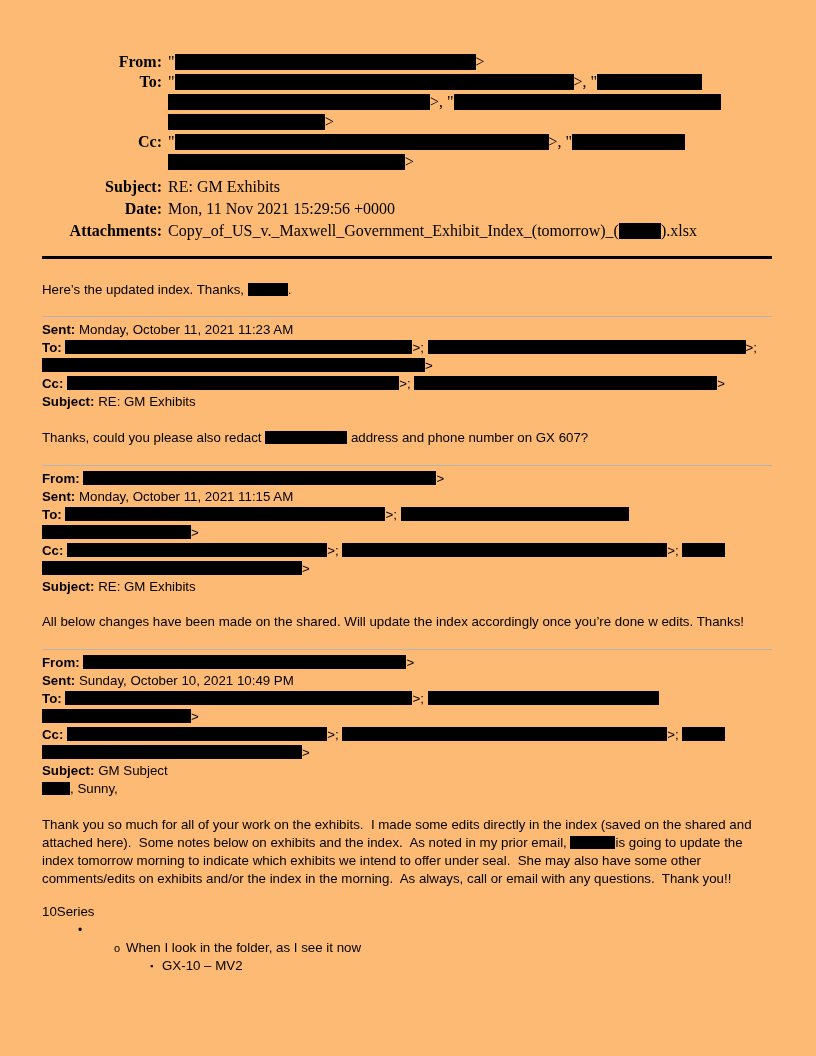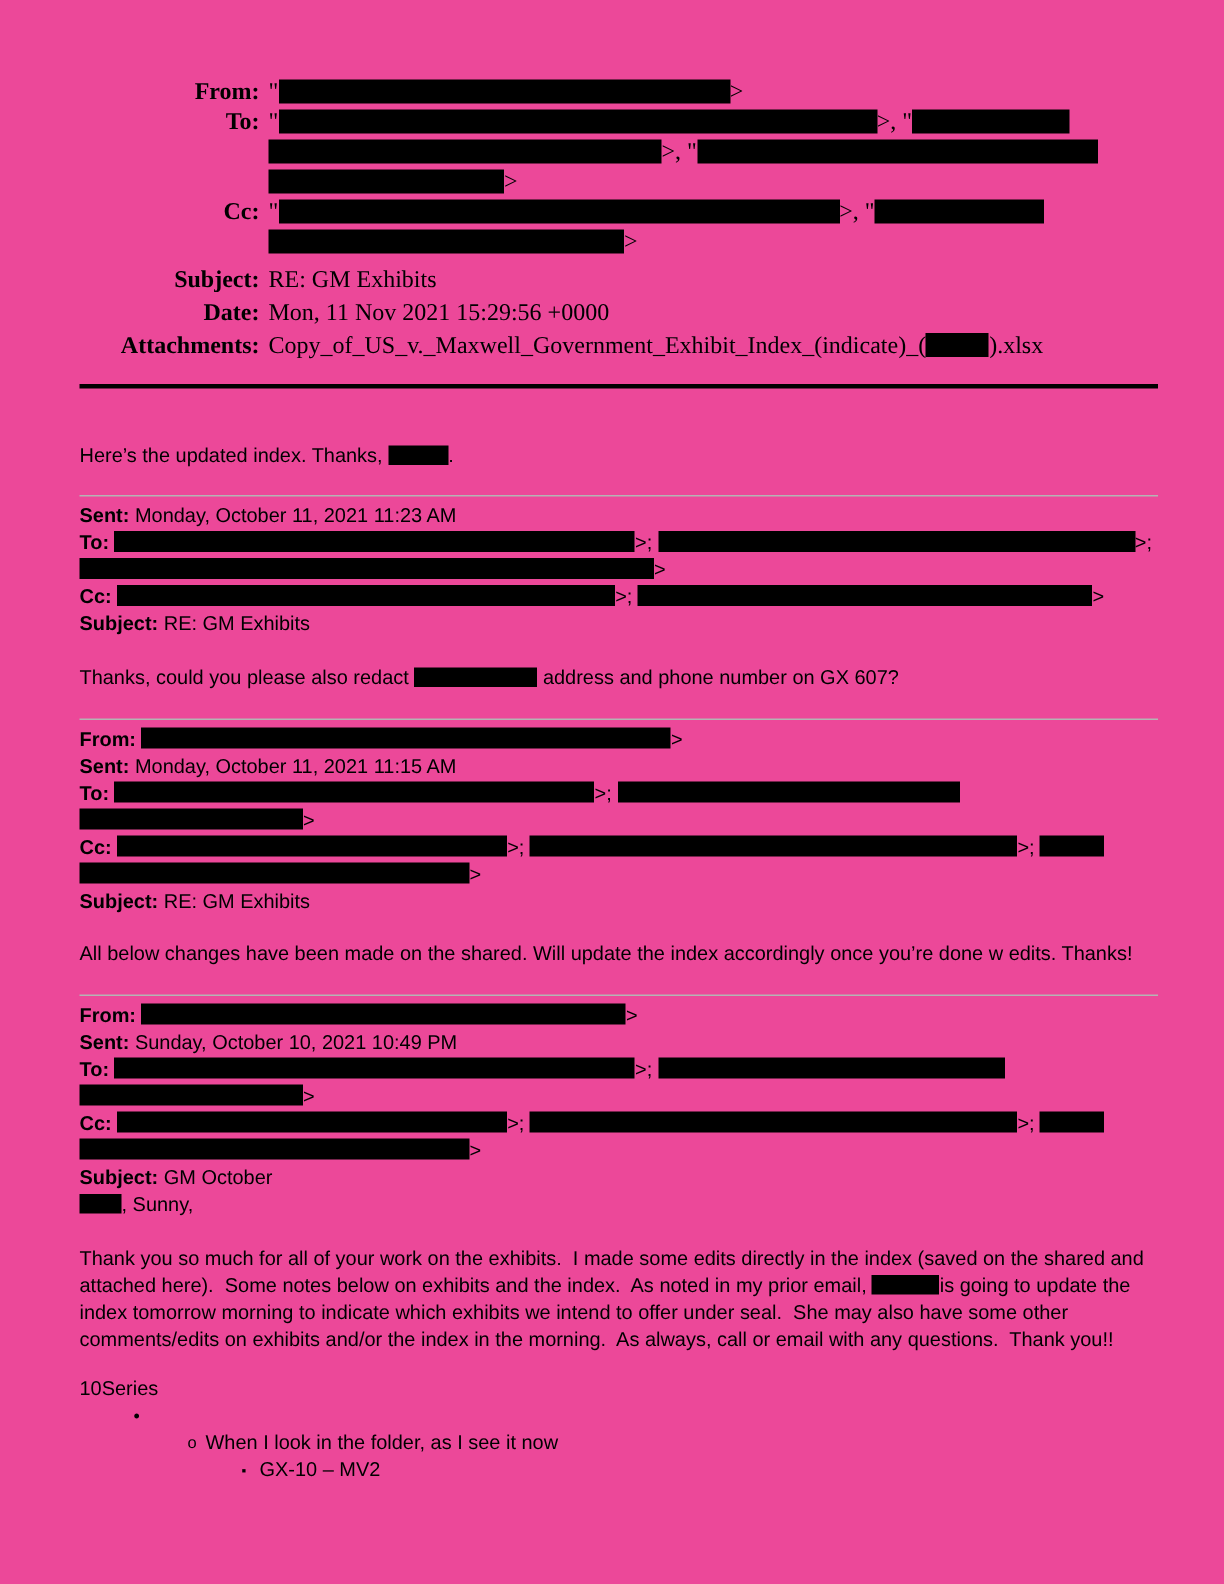--- a/index.html
+++ b/index.html
@@ -1,22 +1,22 @@
 <!DOCTYPE html>
 <html><head>
 <meta charset="utf-8">
 <style>
   html,body{margin:0;padding:0;background:#ffffff;}
   .page{
     position:relative;
     width:816px;height:1056px;
-    background:#ec4899;
+    background:#fdba74;
     color:#000;
     box-sizing:border-box;
-    padding:52px 44px 0 53px;
+    padding:52px 44px 0 42px;
     overflow:hidden;
     font-family:"Liberation Sans",sans-serif;
   }
   
   .top-header{font-family:"Liberation Serif",serif;font-size:16px;}
   .hrow{display:flex;line-height:20px;}
   .hrow.meta{line-height:22px;}
   .hrow.first-meta{margin-top:4px;}
   .hlabel{flex:0 0 126px;text-align:right;font-weight:bold;padding-right:6px;box-sizing:border-box;white-space:pre;}
   .hval{flex:1;min-width:0;white-space:pre;}
@@ -25,21 +25,21 @@
   
   .thick-rule{height:3px;background:#000;margin-top:14px;}
   .thin-rule{height:1px;background:#b4b4b4;}
   .r1{margin-top:17px;}
   .r2{margin-top:18px;}
   .r3{margin-top:18px;}
   
   .body-text{font-size:13.3px;line-height:18px;}
   .para{white-space:pre-wrap;}
   .para .redaction-bar{height:13px;}
-  #p-intro{margin-top:36px;}
+  #p-intro{margin-top:22px;}
   #p-redact{margin-top:18px;}
   #p-changes{margin-top:17px;}
   #p-greeting{}
   #p-main{margin-top:18px;}
   #p-series{margin-top:15px;}
   .qblock{margin-top:4px;}
   .brow{line-height:18px;white-space:pre;}
   .blabel{font-weight:bold;}
   .brow .redaction-bar{height:14px;}
   
@@ -85,21 +85,21 @@
     <div class="hrow meta first-meta">
         <span class="hlabel">Subject:</span>
         <span class="hval"><span class="txt">RE: GM Exhibits</span></span>
       </div>
     <div class="hrow meta">
         <span class="hlabel">Date:</span>
         <span class="hval"><span class="txt">Mon, 11 Nov 2021 15:29:56 +0000</span></span>
       </div>
     <div class="hrow meta">
         <span class="hlabel">Attachments:</span>
-        <span class="hval"><span class="txt">Copy_of_US_v._Maxwell_Government_Exhibit_Index_(indicate)_(</span><span class="redaction-bar" style="width: 42px;"></span><span class="txt">).xlsx</span></span>
+        <span class="hval"><span class="txt">Copy_of_US_v._Maxwell_Government_Exhibit_Index_(tomorrow)_(</span><span class="redaction-bar" style="width: 42px;"></span><span class="txt">).xlsx</span></span>
       </div>
   </div>
 
   <div class="thick-rule"></div>
 
   <div class="body-text">
 
     <div class="para" id="p-intro"><span class="txt">Here’s the updated index. Thanks, </span><span class="redaction-bar" style="width: 40px;"></span><span class="txt">.</span></div>
 
     <div class="thin-rule r1"></div>
@@ -127,21 +127,21 @@
     <div class="para" id="p-changes"><span class="txt">All below changes have been made on the shared. Will update the index accordingly once you’re done w edits. Thanks!</span></div>
 
     <div class="thin-rule r3"></div>
     <div class="qblock">
       <div class="brow"><span class="blabel">From:</span> <span class="redaction-bar" style="width: 323px;"></span><span class="txt">&gt;</span></div>
       <div class="brow"><span class="blabel">Sent:</span> <span class="txt">Sunday, October 10, 2021 10:49 PM</span></div>
       <div class="brow"><span class="blabel">To:</span> <span class="redaction-bar" style="width: 347px;"></span><span class="txt">&gt;; </span><span class="redaction-bar" style="width: 231px;"></span></div>
       <div class="brow"><span class="redaction-bar" style="width: 149px;"></span><span class="txt">&gt;</span></div>
       <div class="brow"><span class="blabel">Cc:</span> <span class="redaction-bar" style="width: 260px;"></span><span class="txt">&gt;; </span><span class="redaction-bar" style="width: 325px;"></span><span class="txt">&gt;; </span><span class="redaction-bar" style="width: 43px;"></span></div>
       <div class="brow"><span class="redaction-bar" style="width: 260px;"></span><span class="txt">&gt;</span></div>
-      <div class="brow"><span class="blabel">Subject:</span> <span class="txt">GM October</span></div>
+      <div class="brow"><span class="blabel">Subject:</span> <span class="txt">GM Subject</span></div>
     </div>
 
     <div class="para" id="p-greeting"><span class="redaction-bar" style="width: 28px;"></span><span class="txt">, Sunny,</span></div>
 
     <div class="para" id="p-main"><span class="txt">Thank you so much for all of your work on the exhibits.  I made some edits directly in the index (saved on the shared and attached here).  Some notes below on exhibits and the index.  As noted in my prior email, </span><span class="redaction-bar" style="width: 45px;"></span><span class="txt">is going to update the index tomorrow morning to indicate which exhibits we intend to offer under seal.  She may also have some other comments/edits on exhibits and/or the index in the morning.  As always, call or email with any questions.  Thank you!!</span></div>
 
     <div class="para" id="p-series"><span class="txt">10Series</span></div>
 
     <div>
       <div class="bullet lvl1">

